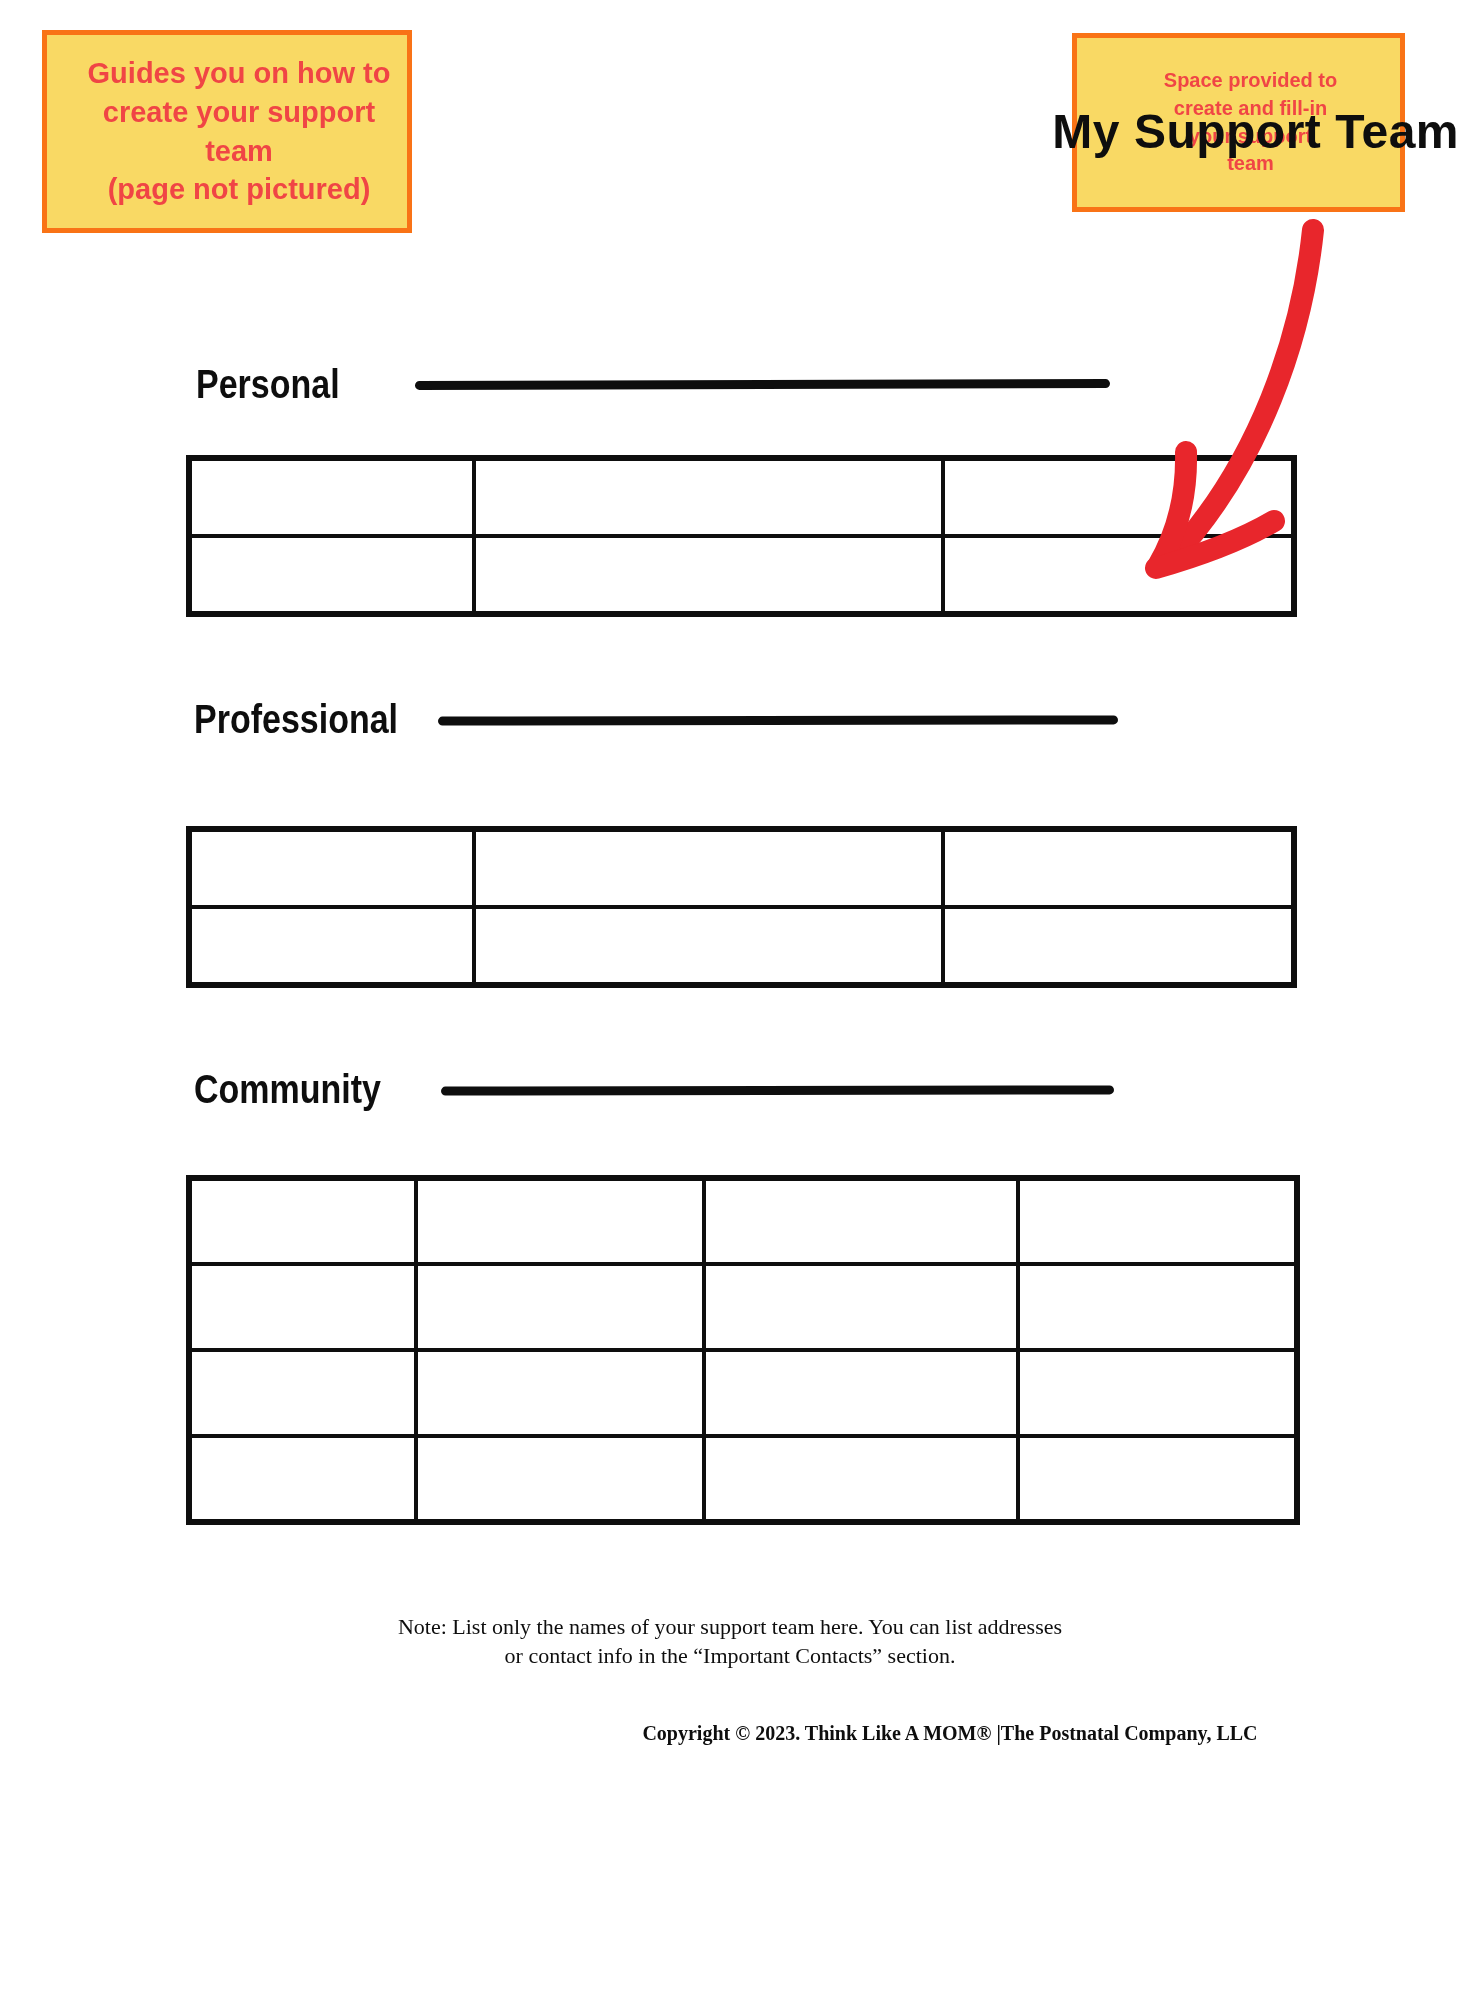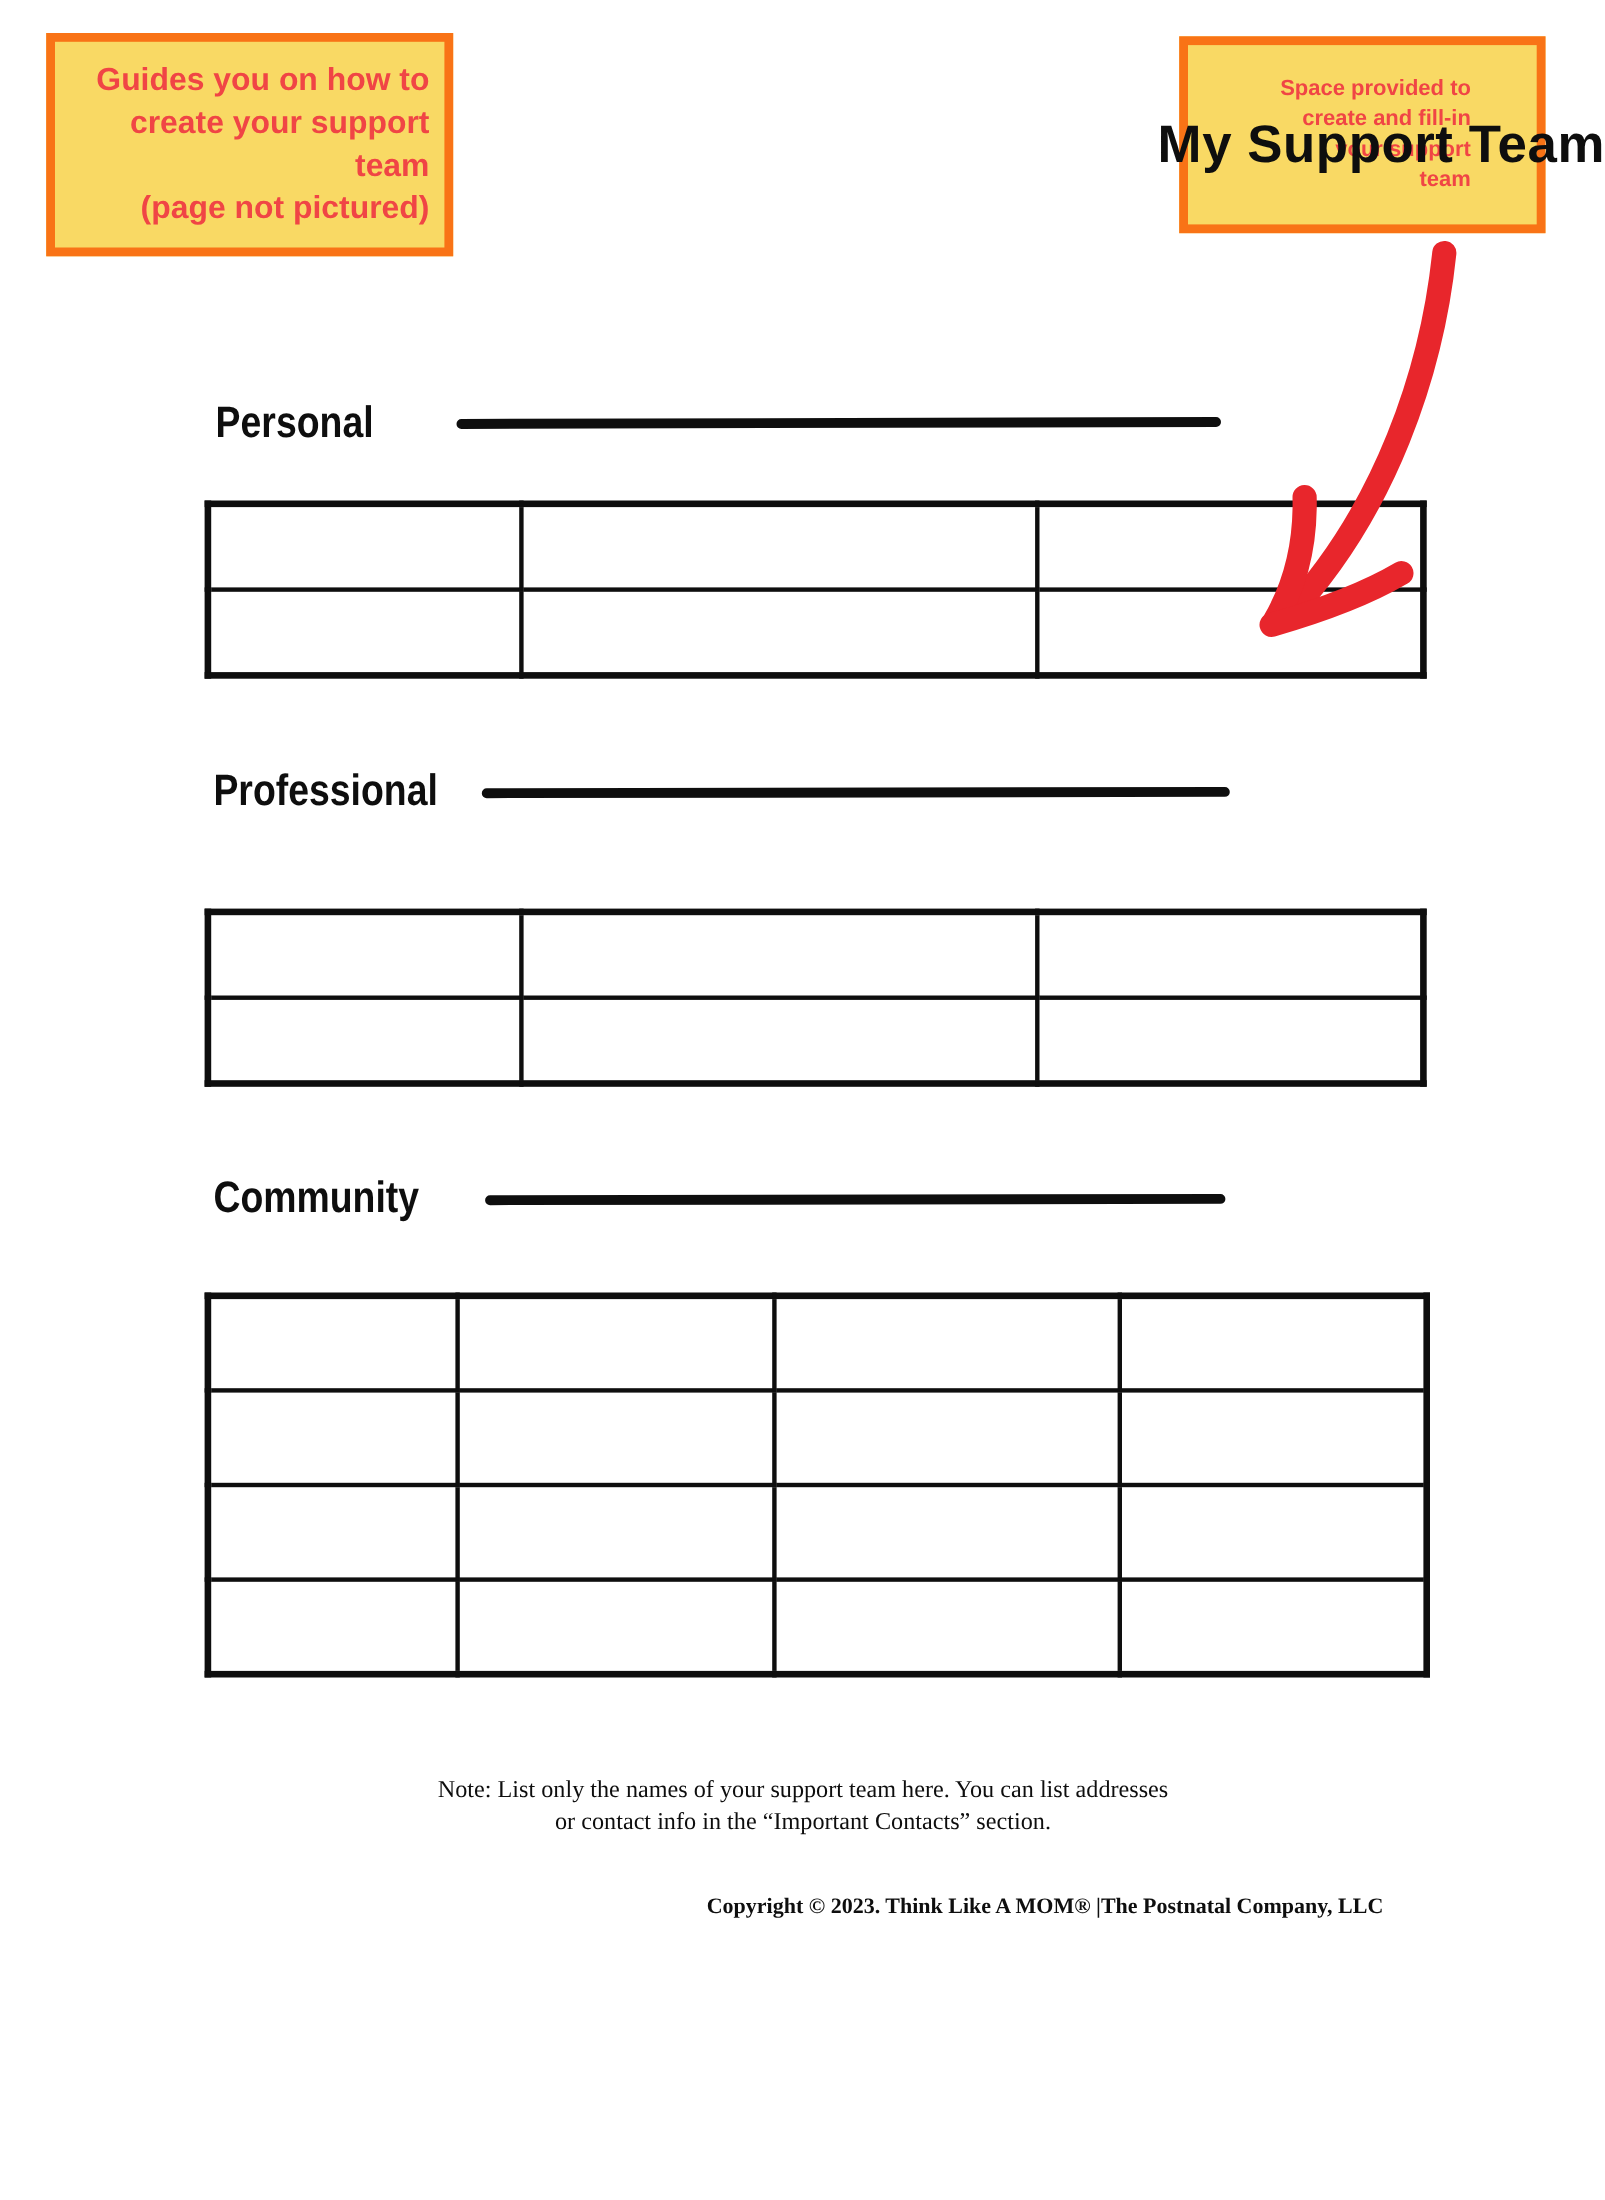--- a/index.html
+++ b/index.html
@@ -3,23 +3,23 @@
 <meta charset="utf-8">
 <style>
   html,body { margin:0; padding:0; background:#ffffff; }
   .page {
     position:relative; width:1459px; height:2000px; background:#ffffff;
     font-family:"Liberation Sans", sans-serif; color:#0e0e0e; overflow:hidden;
   }
 
   
   .callout {
-    position:absolute; background:#F9D964; border:8px solid #f97316;
+    position:absolute; background:#F9D964; border:5px solid #f97316;
     display:flex; align-items:center; justify-content:center;
-    text-align:right; color:#F04545; font-weight:bold;
+    text-align:center; color:#F04545; font-weight:bold;
     white-space:pre-line; box-sizing:border-box;padding-left:24px;
   }
   .callout.left  { left:42px;  top:30px; width:370px; height:203px; font-size:29px; line-height:1.34; }
   .callout.right { left:1072px; top:33px; width:333px; height:179px; font-size:20px; line-height:1.38; }
 
   .title {
     position:absolute; left:0; right:0; top:104px; margin:0;
     text-align:right; font-size:48px; font-weight:bold; letter-spacing:0.5px;
   }
   .subtitle {

